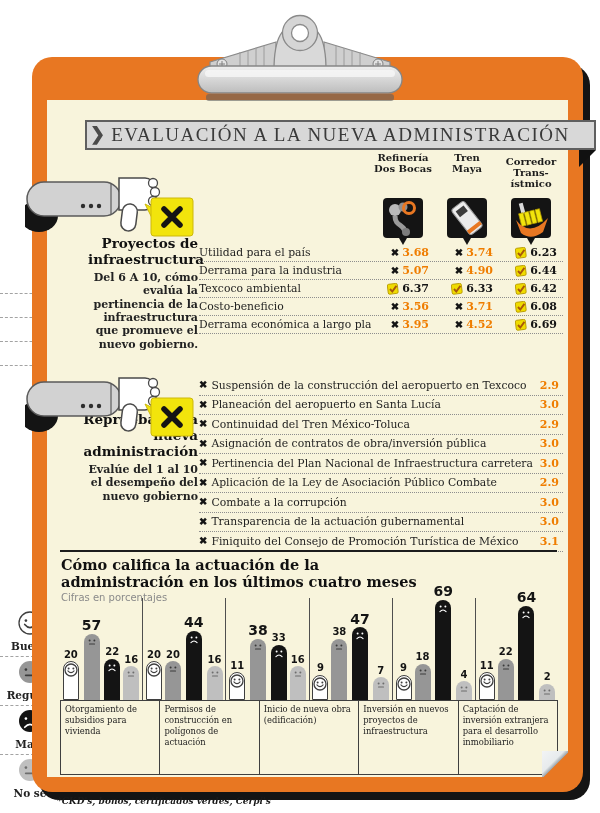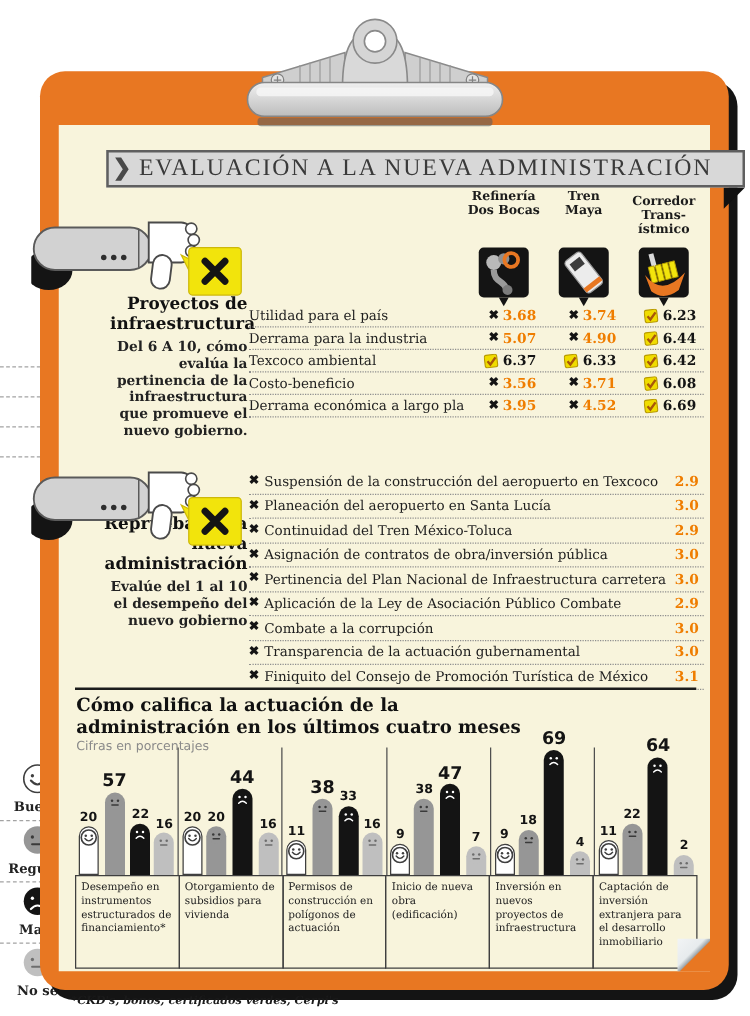--- a/index.html
+++ b/index.html
@@ -658,21 +658,20 @@
                     <circle cx="7" cy="7" r="6" fill="#bfbfbf" stroke="none" stroke-width="1.3"></circle>
                     <circle cx="4.619999999999999" cy="5.6000000000000005" r="1" fill="#6d6d6d"></circle>
                     <circle cx="9.38" cy="5.6000000000000005" r="1" fill="#6d6d6d"></circle>
                     <path d="M 4.48 8.96 L 9.52 8.96" stroke="#6d6d6d" stroke-width="1.1" fill="none" stroke-linecap="round"></path>
                   </svg></div>
               </div>
             </div>
           </div>
         </div>
       <div class="cats">
-          <div class="cat-cell">Desempeño en instrumentos estructurados de financiamiento*</div>
           <div class="cat-cell">Otorgamiento de subsidios para vivienda</div>
           <div class="cat-cell">Permisos de construcción en polígonos de actuación</div>
           <div class="cat-cell">Inicio de nueva obra (edificación)</div>
           <div class="cat-cell">Inversión en nuevos proyectos de infraestructura</div>
           <div class="cat-cell">Captación de inversión extranjera para el desarrollo inmobiliario</div>
         </div>
 
       <div class="page-curl"></div>
     </div>
   </div>

